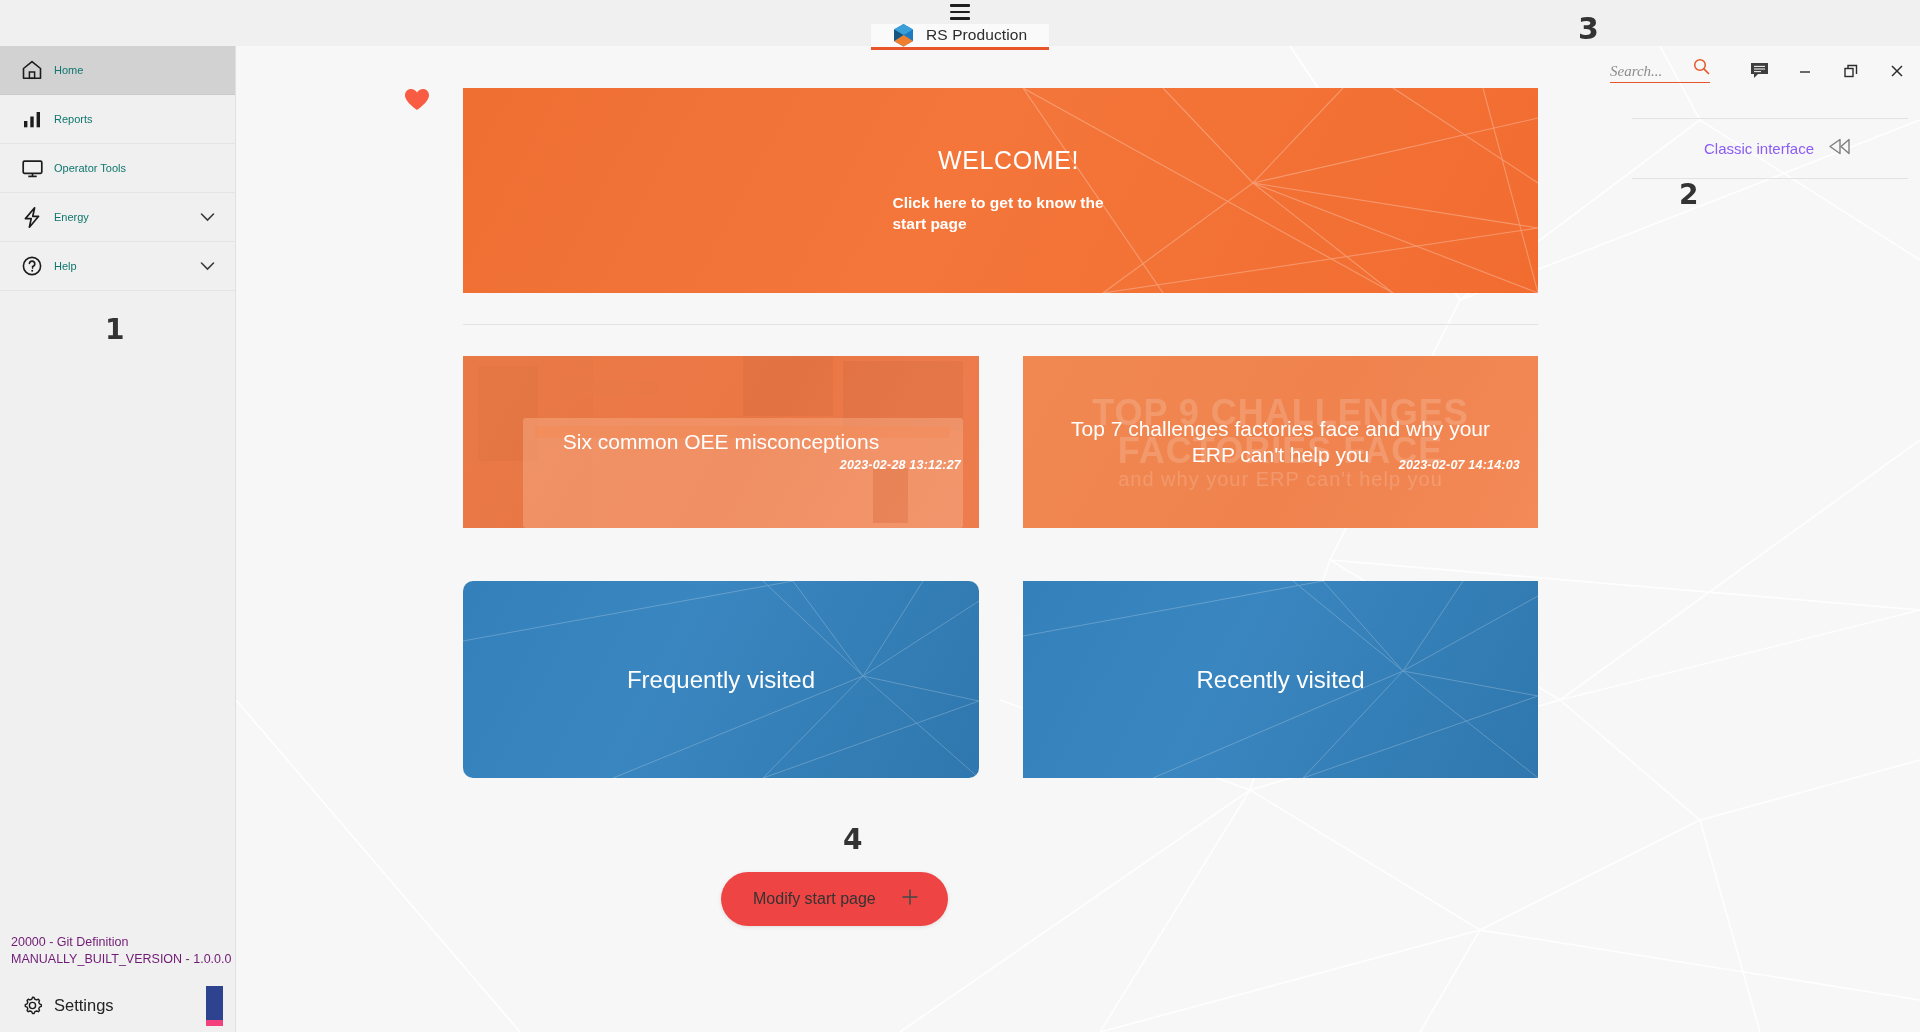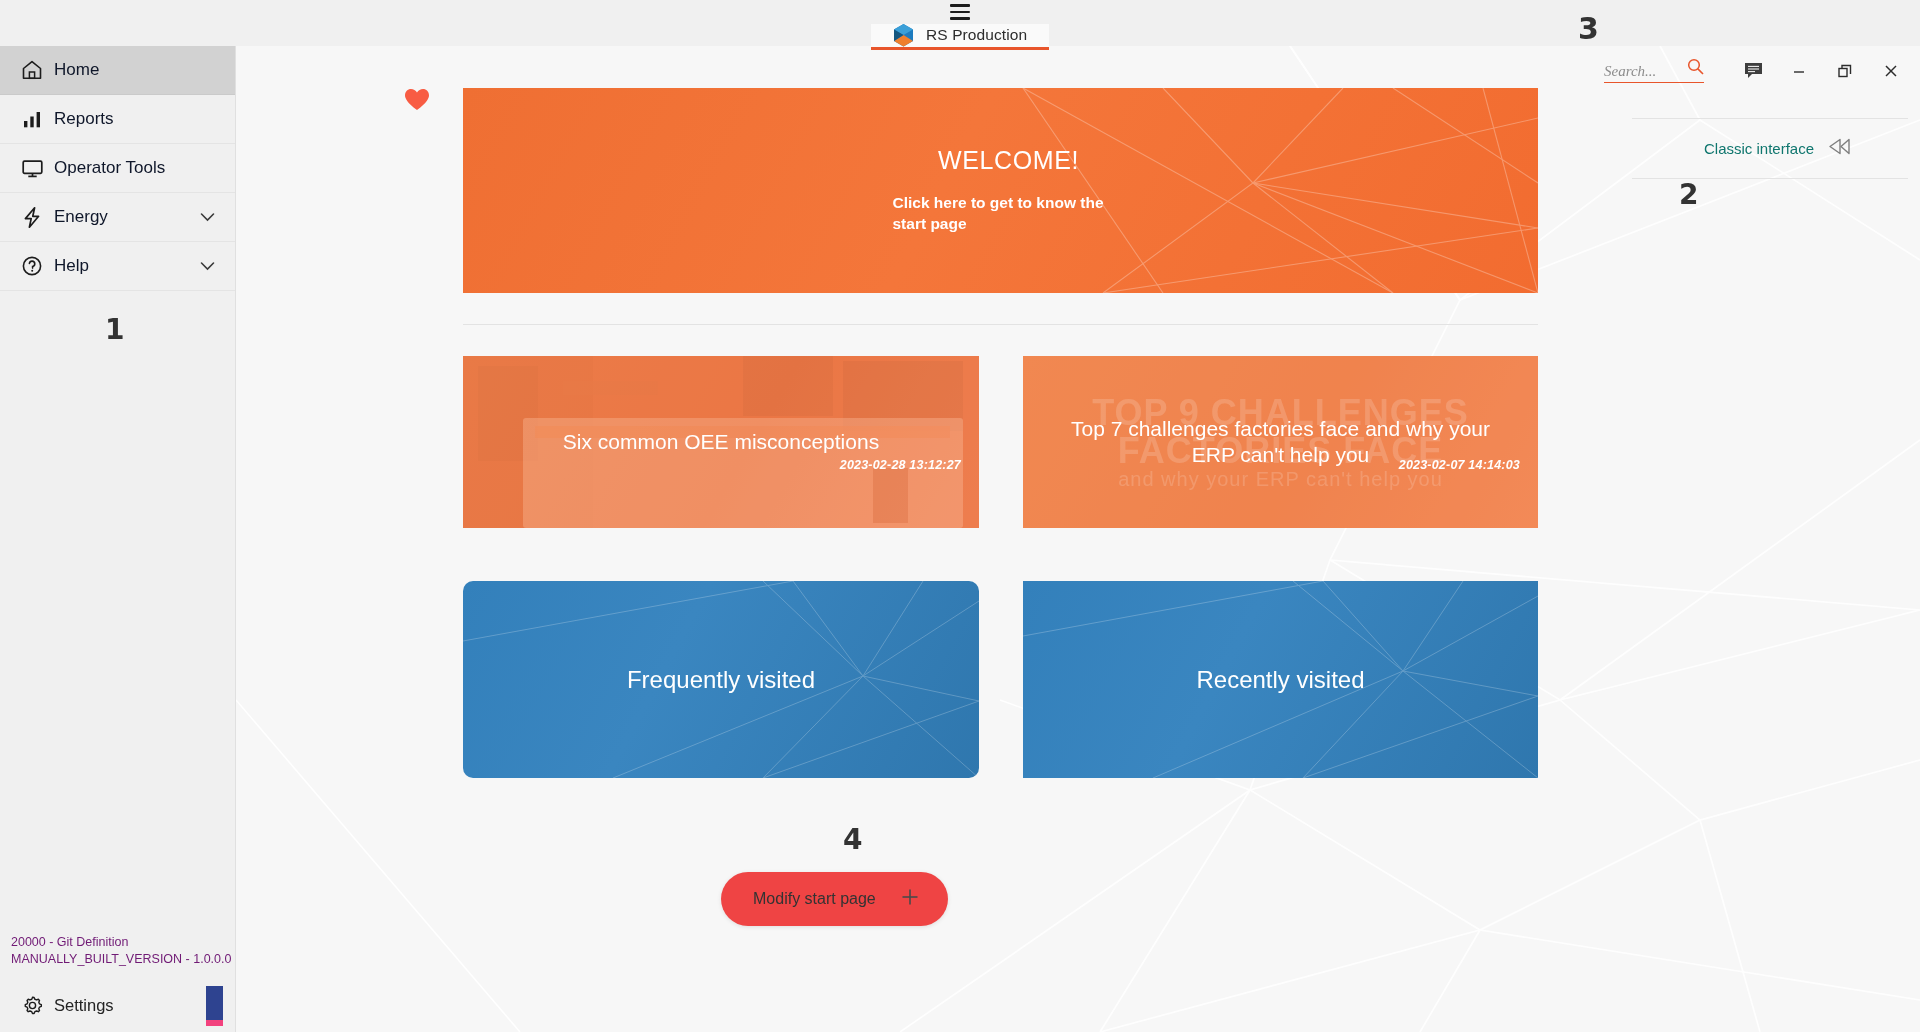--- a/index.html
+++ b/index.html
@@ -36,21 +36,21 @@
     padding-left: 22px;
     border-bottom: 3px solid #e8552b;
     cursor: pointer;
   }
   .logo {
     width: 21px; height: 23px; position: relative; flex: none;
   }
   .topbar-title { font-size: 15.5px; color: #2c2c2c; letter-spacing: .1px; }
 
   .topbar-right {
-    margin-left: auto; display: flex; align-items: center; gap: 0px; padding-right: 6px; height: 46px;
+    margin-left: auto; display: flex; align-items: center; gap: 0px; height: 46px;
   }
   .searchbox {
     position: relative; width: 100px; margin-right: 26px;
     border-bottom: 1.6px solid #e8552b;
     display: flex; align-items: center; padding-bottom: 2px;
   }
   .searchbox input {
     border: 0; outline: 0; background: transparent;
     font-family: "Liberation Serif", serif; font-style: italic;
     font-size: 15px; color: #6e6e6e; width: 72px;
@@ -74,21 +74,21 @@
     border-right: 1px solid #e0e0e0;
   }
   .nav-item {
     position: relative;
     height: 49px; display: flex; align-items: center;
     padding-left: 10px; cursor: pointer;
     border-bottom: 1px solid #e4e4e4;
   }
   .nav-item.active { background: #d2d2d2; border-bottom-color: #cacaca; }
   .nav-icon { width: 44px; display: flex; align-items: center; justify-content: center; flex: none; }
-  .nav-label { font-size: 17px; color: #0f172a; }
+  .nav-label { font-size: 11px; color: #0f766e; }
   .nav-caret { margin-left: auto; margin-right: 20px; }
 
   .build-info {
     position: absolute; left: 11px; bottom: 64px;
     font-size: 12.5px; line-height: 1.38; color: #701a75;
   }
   .settings-row {
     position: absolute; left: 0; right: 0; bottom: 0; height: 54px;
     display: flex; align-items: center; padding-left: 10px; cursor: pointer;
   }
@@ -175,21 +175,21 @@
   }
 
   .panel-right {
     position: absolute; right: 0; top: 72px; width: 300px;
   }
   .panel-line { height: 1px; background: #e3e3e3; margin: 0 12px; }
   .classic-row {
     display: flex; align-items: center; justify-content: flex-start;
     gap: 14px; padding: 18px 0 18px 84px; cursor: pointer;
   }
-  .classic-label { font-size: 15px; color: #0f766e; }
+  .classic-label { font-size: 15px; color: #8b5cf6; }
 </style>
 </head>
 <body>
 
 <svg class="mesh" width="1920" height="1032" viewBox="0 0 1920 1032" preserveAspectRatio="none">
   <rect width="1920" height="1032" fill="#f7f7f7"></rect>
   <g stroke="#ffffff" stroke-width="1.6" fill="none" opacity="0.95">
     <path d="M1290 46 L1460 300 L1700 120 L1920 260"></path>
     <path d="M1460 300 L1330 560 L1560 700 L1920 610"></path>
     <path d="M1330 560 L1250 790 L1480 930 L1700 820"></path>

